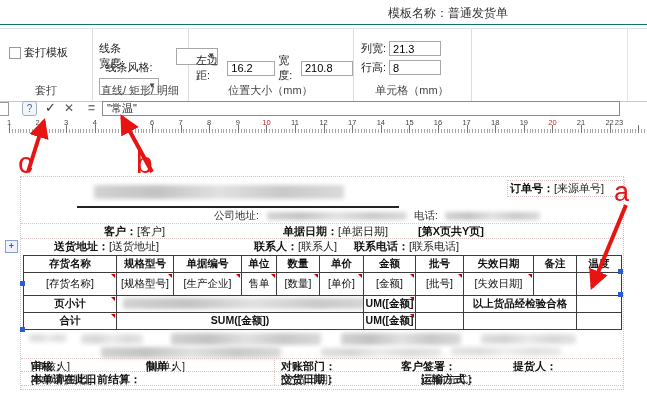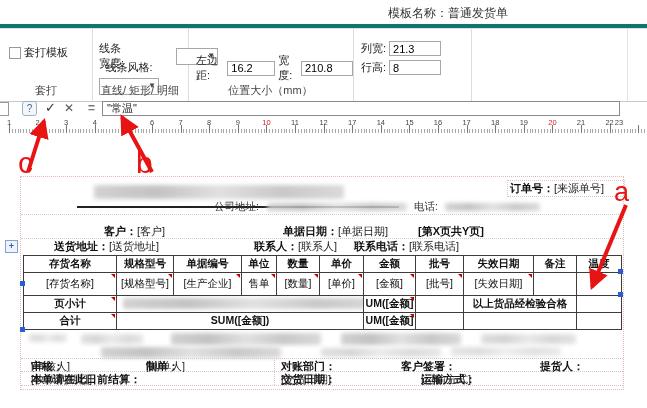--- a/index.html
+++ b/index.html
@@ -2,21 +2,21 @@
 <html><head>
 <meta charset="utf-8">
 <style>
   html,body{margin:0;padding:0;}
   body{
     width:647px;height:408px;position:relative;overflow:hidden;background:#fff;
     font-family:"Liberation Sans","DejaVu Sans",sans-serif;color:#222;
     -webkit-font-smoothing:antialiased;
   }
   
-  .titlebar{position:absolute;left:0;top:0;width:647px;height:24px;border-bottom:4px solid #0f766e;}
+  .titlebar{position:absolute;left:0;top:0;width:647px;height:24px;border-bottom:1px solid #0f766e;}
   .titlebar .ttext{position:absolute;left:388px;top:5px;font-size:12px;color:#333;}
   
   .toolbar{position:absolute;left:0;top:28px;width:647px;height:72px;border-top:1px solid #e0e0e0;border-bottom:1px solid #c9c9c9;font-size:11px;}
   .tgroup{position:absolute;top:0;height:72px;border-right:1px solid #ddd;}
   .tg1{left:0;width:92px;}
   .tg2{left:92px;width:96px;}
   .tg3{left:188px;width:165px;}
   .tg4{left:353px;width:118px;}
   .tg-pad{position:absolute;left:471px;top:0;width:156px;height:72px;border-right:1px solid #e3e3e3;}
   .tfoot{position:absolute;bottom:3px;left:0;width:100%;text-align:center;color:#444;font-size:11px;}
@@ -119,20 +119,21 @@
   </div>
   <div class="tgroup tg4">
     <div class="frow" style="left:8px;top:12px;">
       <span class="lbl">列宽:</span>
       <input class="ibox w" value="21.3" style="">
     </div>
     <div class="frow" style="left:8px;top:31px;">
       <span class="lbl">行高:</span>
       <input class="ibox w" value="8" style="">
     </div>
+    <div class="tfoot">单元格（mm）</div>
   </div>
   <div class="tg-pad"></div>
 </div>
 
 <div class="formulabar">
   <span class="fb-cut"></span>
   <span class="fb-help">?</span>
   <span class="fb-ok">✓</span>
   <span class="fb-x">✕</span>
   <span class="fb-eq">=</span>
@@ -178,21 +179,21 @@
 <div class="paper">
 
   <div class="prow" style="top:2px;height:28px;">
     <div class="bb" style="left:73px;top:6px;width:250px;height:14px;"></div>
     <div class="t-underline"></div>
     <div class="rightbox">
       <div><span class="blab">订单号：</span><span class="bval">[来源单号]</span></div>
     </div>
   </div>
 
-  <div class="prow dottedb" style="top:23px;height:14px;text-align:right;">
+  <div class="prow dottedb" style="top:32px;height:14px;text-align:right;">
     <span class="f10" style="position:absolute;left:193px;color:#333;">公司地址:</span>
     <div class="bb" style="left:246px;top:3px;width:140px;height:8px;"></div>
     <span class="f10" style="position:absolute;left:393px;color:#333;">电话:</span>
     <div class="bb" style="left:424px;top:3px;width:95px;height:8px;"></div>
   </div>
 
   <div class="prow dottedb" style="top:47px;height:14px;font-size:11px;">
     <span style="position:absolute;left:83px;"><span class="blab">客户：</span><span class="bval">[客户]</span></span>
     <span style="position:absolute;left:262px;text-align:center;"><span class="blab">单据日期：</span><span class="bval">[单据日期]</span></span>
     <span class="blab" style="position:absolute;left:397px;">[第X页共Y页]</span>
@@ -291,21 +292,21 @@
     <span style="left:10px;">
         <span class="blab">审核：</span>
         <span class="bval">[审核人]</span>
       </span>
     <span style="left:125px;">
         <span class="blab">制单：</span>
         <span class="bval">[制单人]</span>
       </span>
     <span class="blab" style="left:260px;">对账部门：</span>
     <span class="blab" style="left:380px;">客户签署：</span>
-    <span class="blab" style="left:519px;">提货人：</span>
+    <span class="blab" style="left:492px;">提货人：</span>
   </div>
 
   <div class="fr" style="top:194px;border-top:1px dotted #d9c2c2;border-bottom:1px dotted #d9c2c2;">
     <span style="left:10px;">
         <span class="blab">本单请在此日前结算：</span>
         <span class="bval">[收款到期日]</span>
       </span>
     <span style="left:260px;">
         <span class="blab">交货日期：</span>
         <span class="bval">[交货日期]</span>

